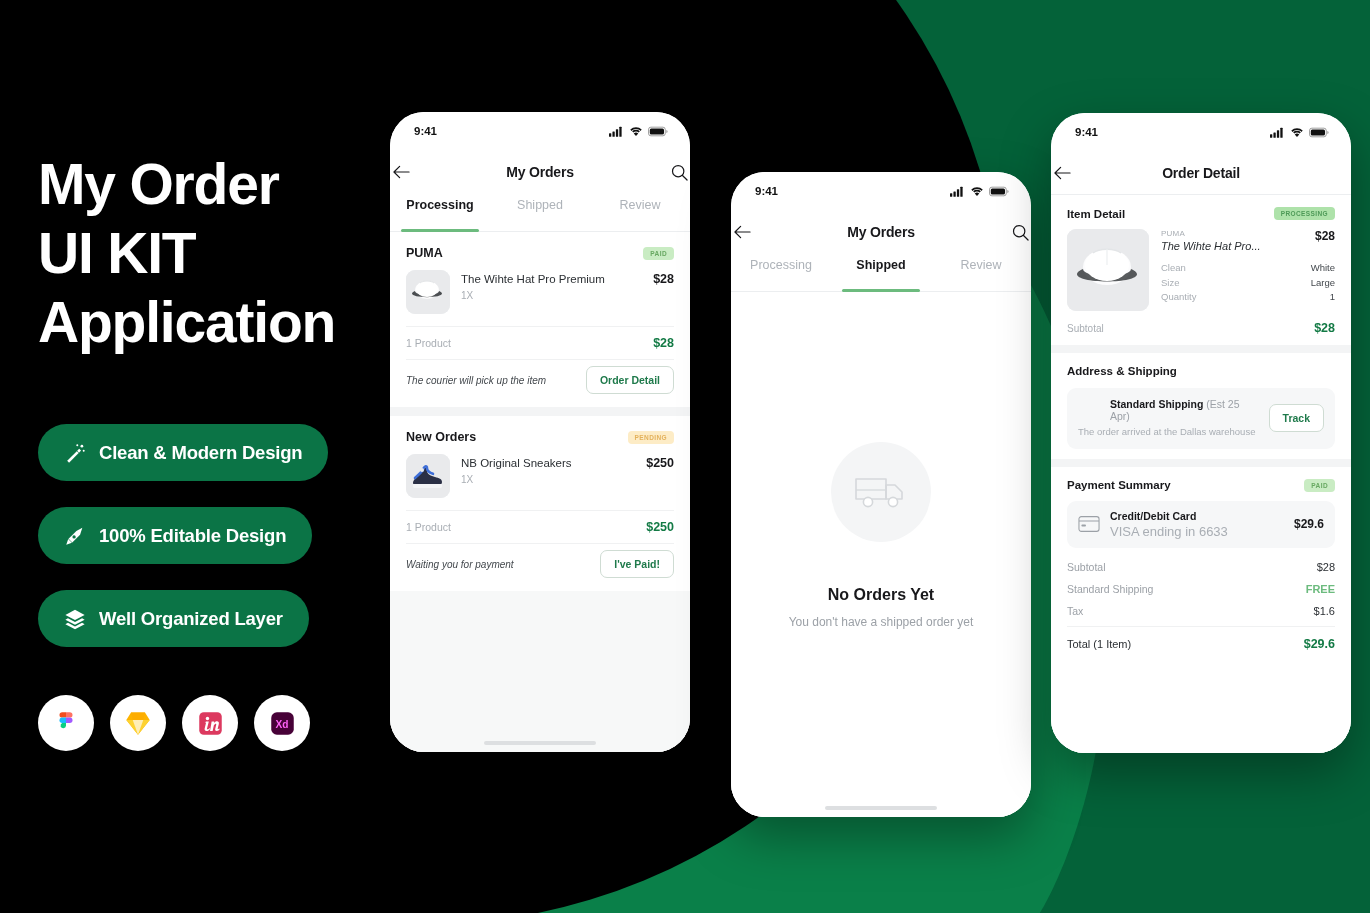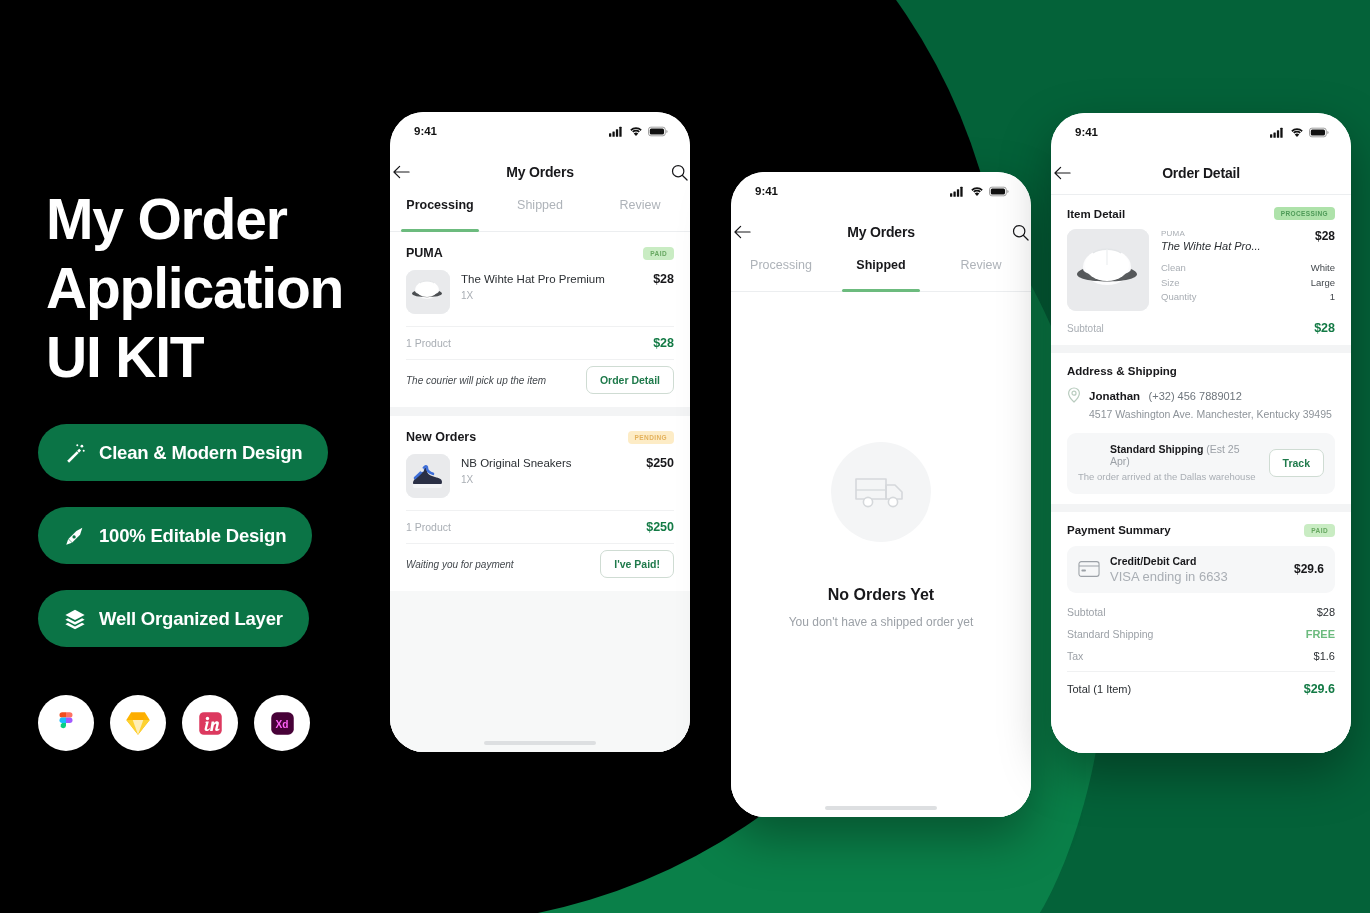--- a/index.html
+++ b/index.html
@@ -8,21 +8,21 @@
     font-family:"Liberation Sans", sans-serif;
     background:#000000;
     overflow:hidden;
     position:relative;
   }
 
   
   #bg { position:absolute; inset:0; z-index:0; }
 
   
-  .promo { position:absolute; left:46px; top:150px; width:340px; z-index:5;margin-top:35px; }
+  .promo { position:absolute; left:38px; top:150px; width:340px; z-index:5; }
   .promo-title {
     color:#ffffff;
     font-size:57px;
     line-height:69px;
     font-weight:bold;
     letter-spacing:-1.2px;
   }
   .promo-title span { display:block; }
 
   .pills { position:absolute; left:38px; top:424px; z-index:5; }
@@ -230,22 +230,22 @@
 <svg id="bg" width="1370" height="913" viewBox="0 0 1370 913">
   <rect x="0" y="0" width="1370" height="913" fill="#0a8049"></rect>
   <path d="M1370 0 L640 0 C640 0 1010 60 1090 450 C1150 740 1040 913 1040 913 L1370 913 Z" fill="#046239"></path>
   <circle cx="420" cy="340" r="585" fill="#000000"></circle>
   <rect x="0" y="0" width="430" height="913" fill="#000000"></rect>
 </svg>
 
 <div class="promo">
   <div class="promo-title">
     <span>My Order</span>
+    <span>UI KIT</span>
     <span>Application</span>
-    <span>UI KIT</span>
   </div>
 </div>
 
 <div class="pills">
 
   <div class="pill">
     <svg class="pill-icon" viewBox="0 0 24 24">
       <path d="M3.5 20.5 L14 10 L16 12 L5.5 22.5 Z" fill="#ffffff"></path>
       <path d="M14.4 9.6 L16.4 11.6 L18.6 9.4 L16.6 7.4 Z" fill="#ffffff"></path>
       <circle cx="19.5" cy="4.5" r="1.5" fill="#ffffff"></circle>
@@ -573,33 +573,20 @@
           <span class="sub-v">$28</span>
         </div>
       </div>
 
       <div class="sect-div"></div>
 
       <div class="sect">
         <div class="sect-head">
           <span class="sect-title">Address &amp; Shipping</span>
         </div>
-        <div class="addr-row">
-          <svg width="14" height="16" viewBox="0 0 14 16" style="flex:none;margin-top:1px;">
-            <path d="M7 1c3 0 5.4 2.3 5.4 5.2C12.4 10 7 15 7 15S1.6 10 1.6 6.2C1.6 3.3 4 1 7 1z" fill="none" stroke="#b9ccbf" stroke-width="1.2"></path>
-            <circle cx="7" cy="6.2" r="2" fill="none" stroke="#b9ccbf" stroke-width="1.2"></circle>
-          </svg>
-          <div>
-            <div>
-              <span class="addr-name">Jonathan</span>
-              <span class="addr-phone">(+32) 456 7889012</span>
-            </div>
-            <div class="addr-line">4517 Washington Ave. Manchester, Kentucky 39495</div>
-          </div>
-        </div>
 
         <div class="ship-box">
           <div>
             <div class="ship-t1">
               <span>Standard Shipping</span>
               <em>(Est 25 Apr)</em>
             </div>
             <div class="ship-t2">The order arrived at the Dallas warehouse</div>
           </div>
           <button class="ghost-btn">Track</button>

